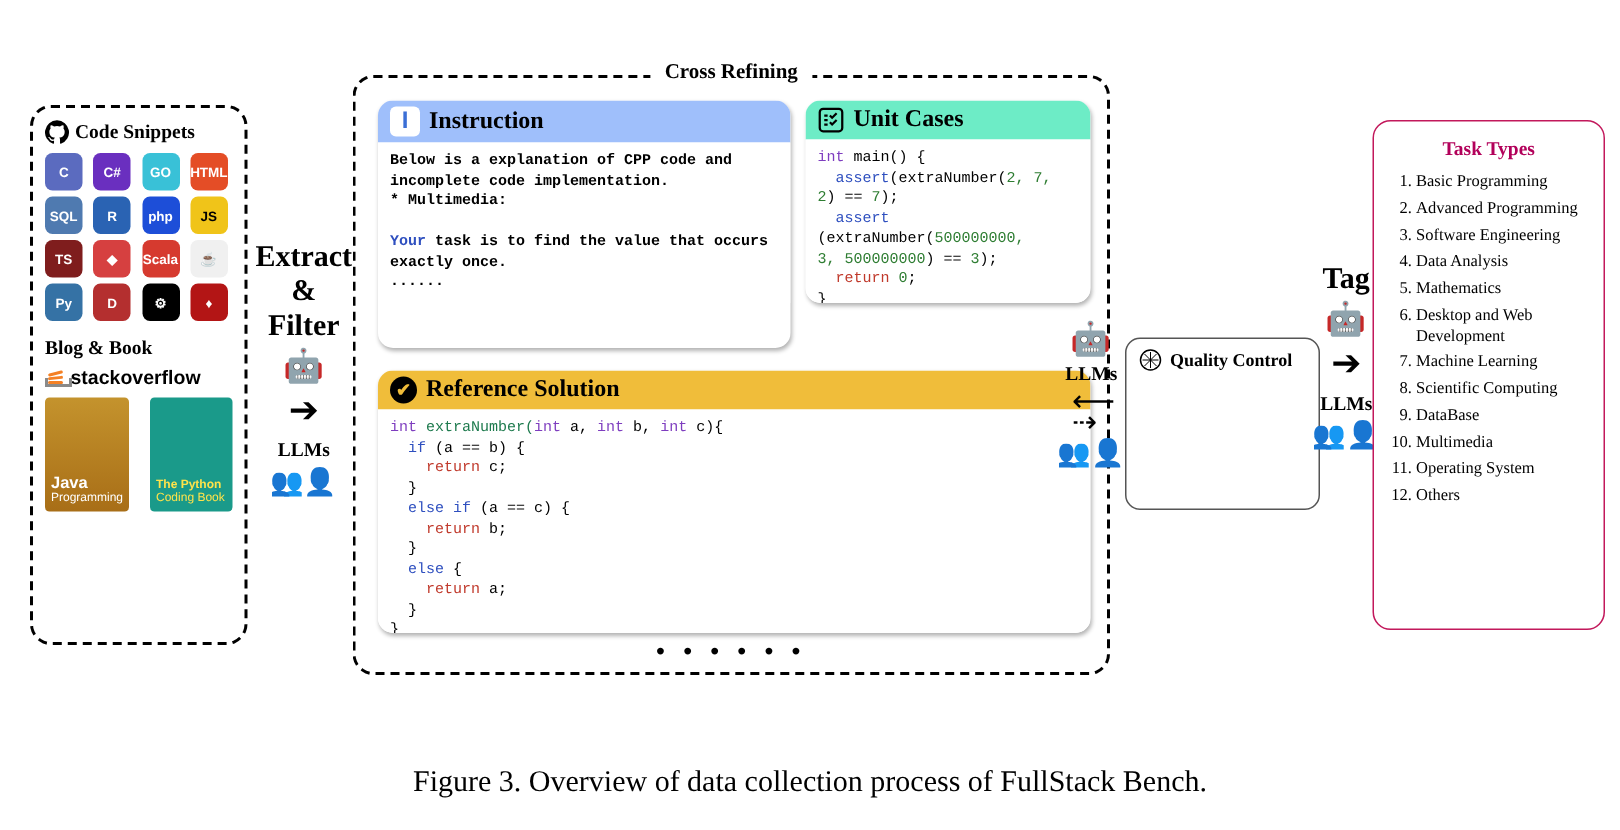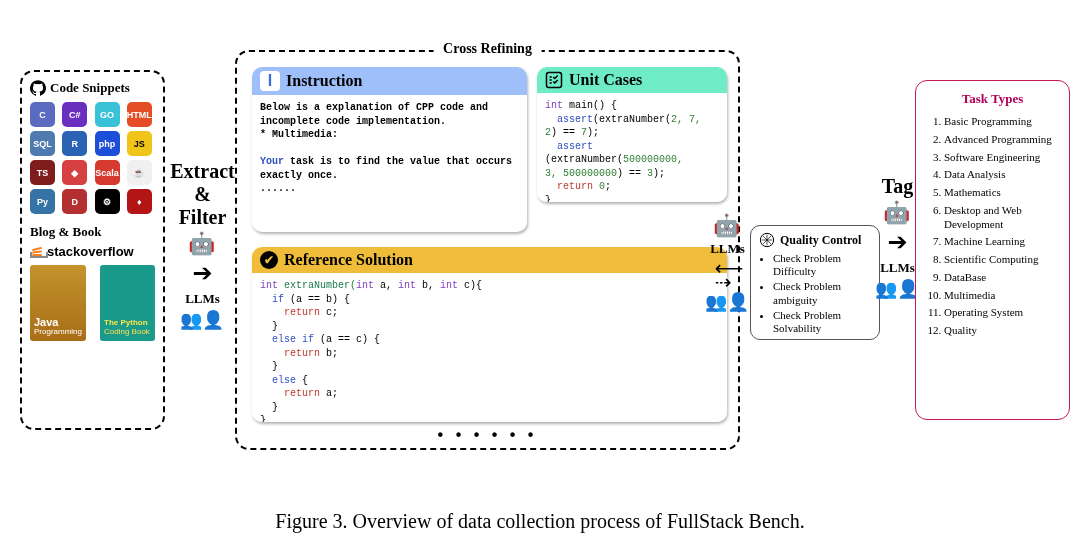--- a/index.html
+++ b/index.html
@@ -225,25 +225,20 @@
   </div>
 
   <div class="qc">
     <div class="qc-title">
       <svg class="oa-icon" viewBox="0 0 24 24">
           <circle cx="12" cy="12" r="10" fill="none" stroke="#000" stroke-width="1.5"></circle>
           <path d="M12 4v16M4 12h16M6 6l12 12M6 18L18 6" stroke="#000" stroke-width="1"></path>
         </svg>
       <span>Quality Control</span>
     </div>
-    <ul id="qc-list">
-        <li>Check Problem Difficulty</li>
-        <li>Check Problem ambiguity</li>
-        <li>Check Problem Solvability</li>
-      </ul>
   </div>
 
   <div class="pipe" style="left:855px;top:145px;width:45px">
     <div class="pipe-label">Tag</div>
     <div class="robot" style="color:var(--blue-bot)">🤖</div>
     <div class="arrow-r">➔</div>
     <div class="llms">LLMs</div>
     <div class="humans">👥👤</div>
   </div>
 
@@ -254,19 +249,19 @@
         <li>Advanced Programming</li>
         <li>Software Engineering</li>
         <li>Data Analysis</li>
         <li>Mathematics</li>
         <li>Desktop and Web Development</li>
         <li>Machine Learning</li>
         <li>Scientific Computing</li>
         <li>DataBase</li>
         <li>Multimedia</li>
         <li>Operating System</li>
-        <li>Quality</li>
+        <li>Others</li>
       </ol>
   </div>
 
 </div>
 
 <div class="caption">Figure 3. Overview of data collection process of FullStack Bench.</div>
 
 </body></html>

